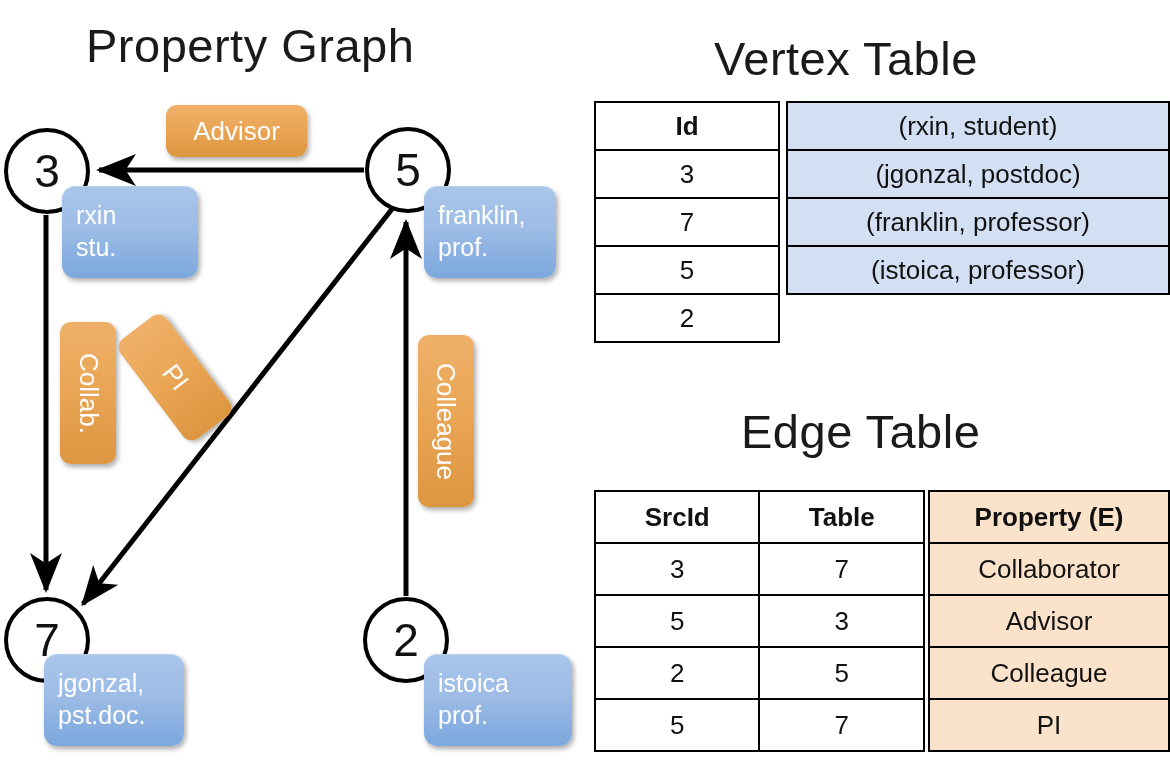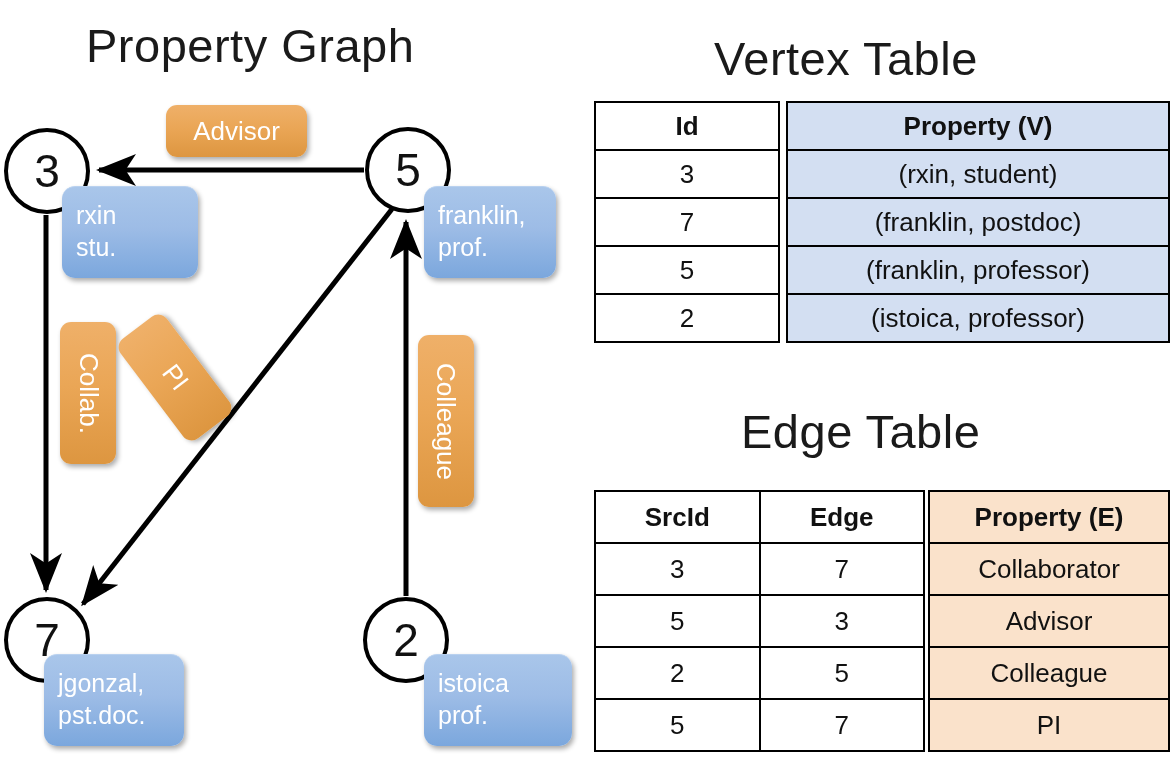--- a/index.html
+++ b/index.html
@@ -204,45 +204,42 @@
       <td>5</td>
     </tr>
     <tr>
       <td>2</td>
     </tr>
   </tbody>
     </table>
 
   <table class="tbl" id="vertex-prop-table">
     <tbody>
-        <tr>
-      <th>Property (V)</th>
-    </tr>
     <tr>
       <td>(rxin, student)</td>
     </tr>
     <tr>
-      <td>(franklin, postdoc)</td>
+      <td>(jgonzal, postdoc)</td>
     </tr>
     <tr>
       <td>(franklin, professor)</td>
     </tr>
     <tr>
       <td>(istoica, professor)</td>
     </tr>
   </tbody>
     </table>
 
   <div class="title" id="title-edge-table">Edge Table</div>
 
   <table class="tbl" id="edge-src-dst-table">
     <tbody>
         <tr>
       <th>SrcId</th>
-      <th>Edge</th>
+      <th>Table</th>
     </tr>
     <tr>
       <td>3</td>
       <td>7</td>
     </tr>
     <tr>
       <td>5</td>
       <td>3</td>
     </tr>
     <tr>

